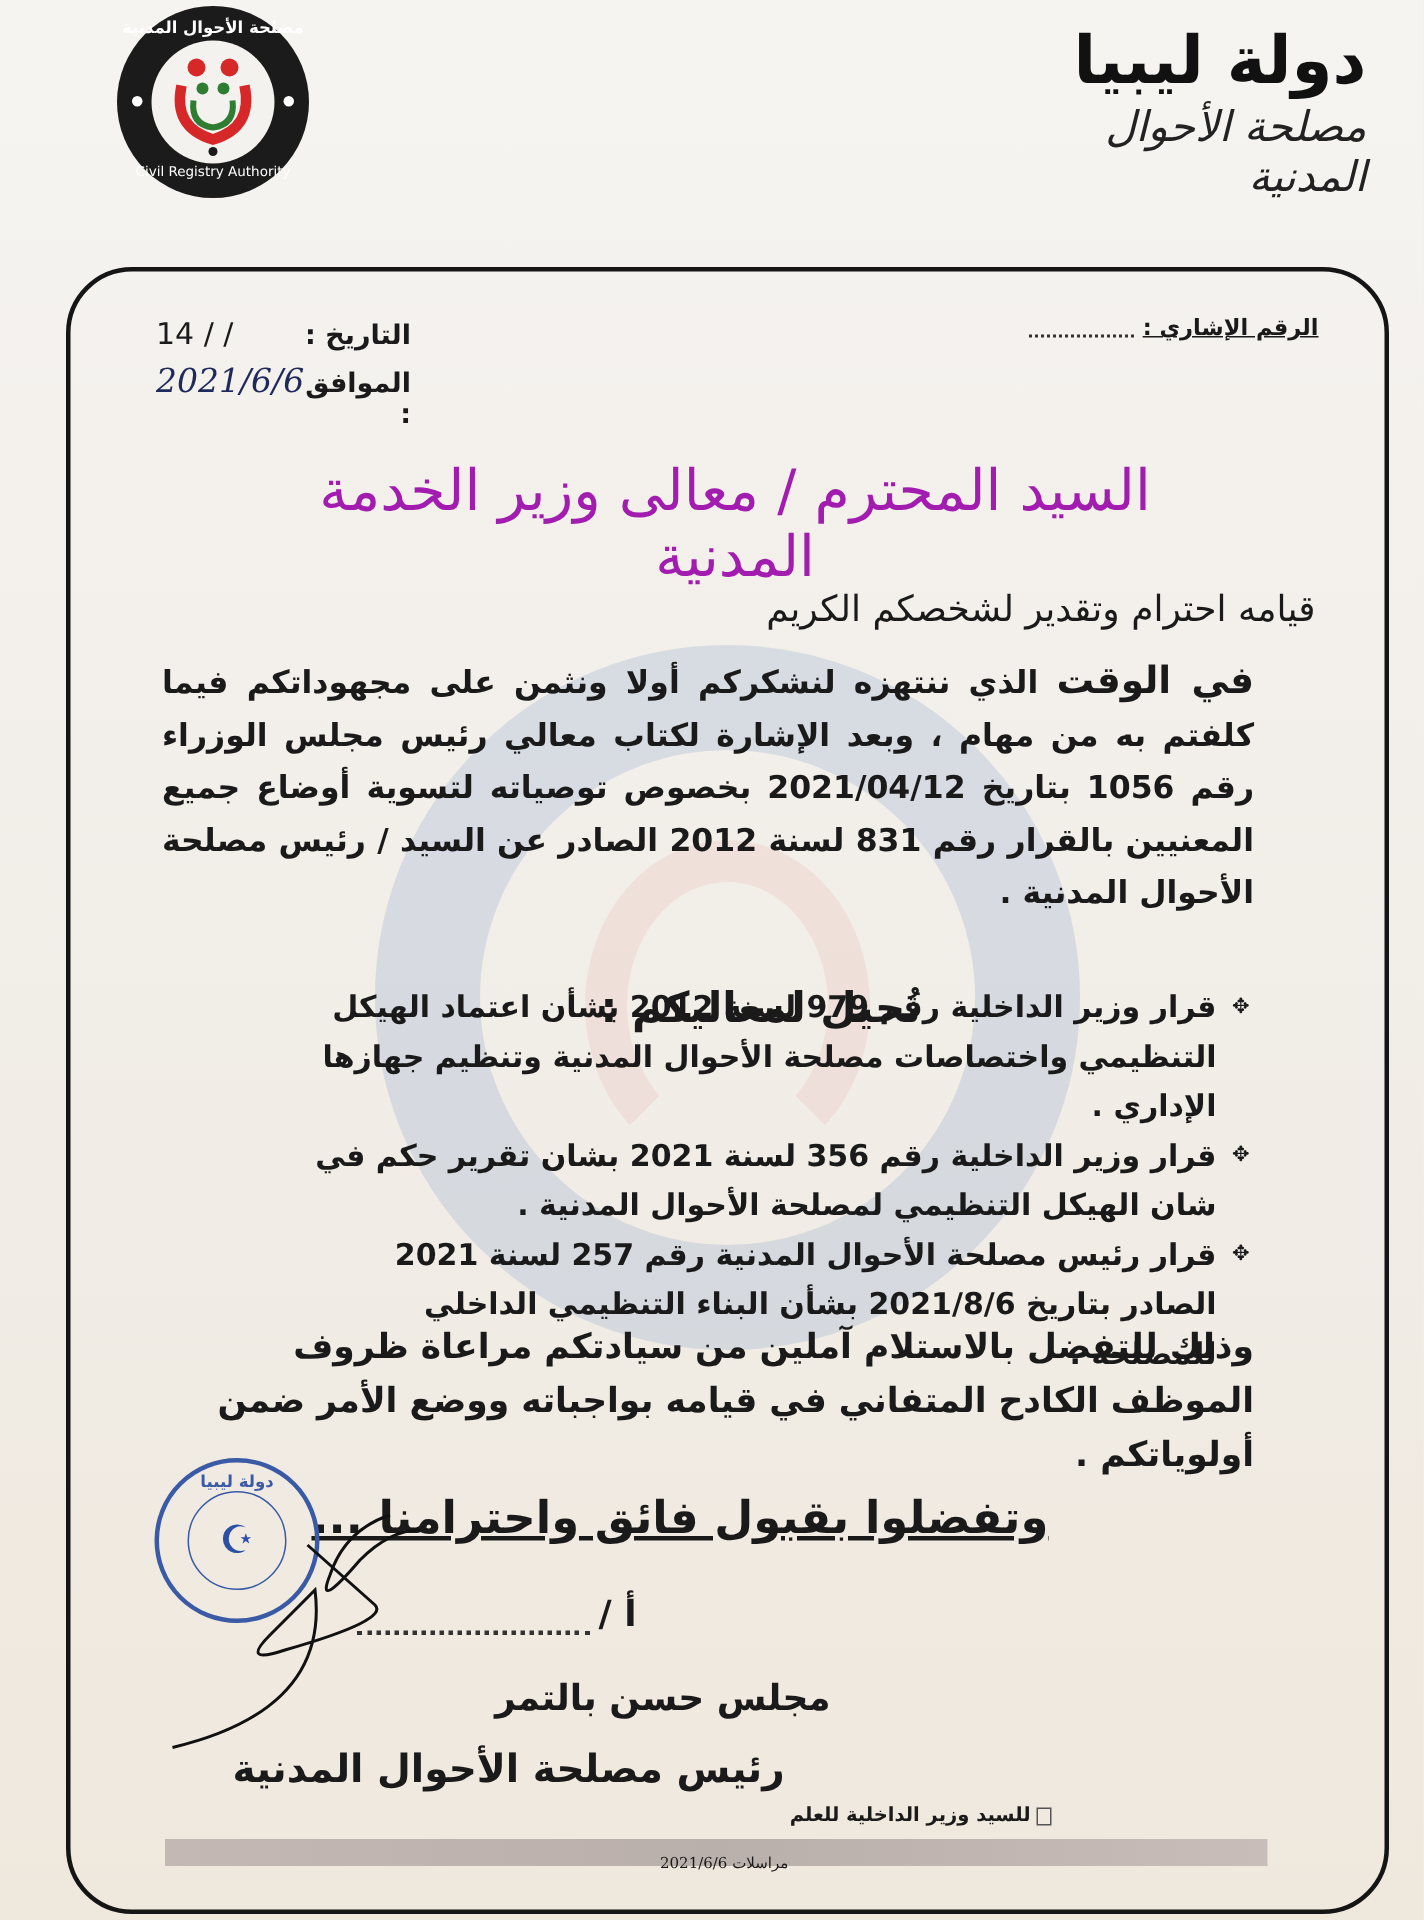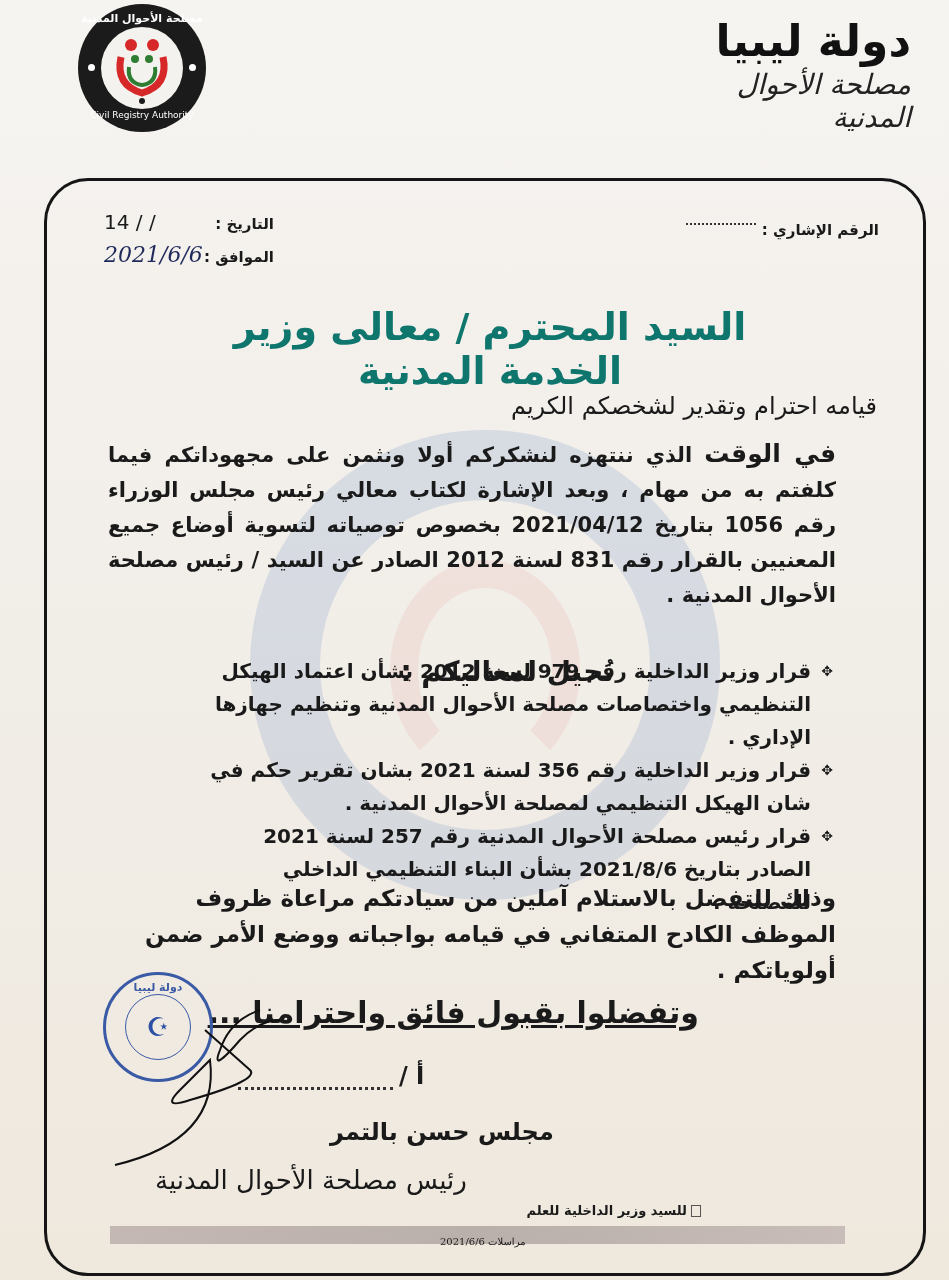--- a/index.html
+++ b/index.html
@@ -52,36 +52,36 @@
   .watermark-inner {
     position:absolute; left:390px; top:560px; width:190px; height:220px;
     border-radius:50%; border:28px solid rgba(230,120,120,0.12); border-bottom-color:transparent;
     box-sizing:border-box;
   }
 
   .date-block {
     position:absolute; left:104px; top:210px; width:170px; direction:rtl; font-size:16px;
   }
   .date-row { display:flex; justify-content:space-between; align-items:baseline; height:32px; }
-  .date-label { font-weight:bold; font-size:15px; }
+  .date-label { font-weight:bold; font-size:18px; }
   .date-val { font-size:20px; direction:ltr; }
   .hand { font-family:"DejaVu Serif", serif; font-style:italic; color:#1f2a5a; font-size:22px; }
 
   .ref-block {
     position:absolute; right:70px; top:205px; direction:rtl; display:flex; align-items:flex-start; gap:6px;
   }
-  .ref-label { font-weight:bold; font-size:15px; margin-top:16px; }
+  .ref-label { font-weight:bold; font-size:15px; margin-top:4px;text-decoration:underline; }
   .ref-dots { border-bottom:2px dotted #333; width:70px; height:18px; }
   .ref-vals { position:relative; width:110px; height:50px; }
   .ref-top { position:absolute; left:4px; top:-2px; font-size:26px; }
   .ref-bottom { position:absolute; left:60px; top:22px; font-size:24px; }
 
   .title {
     position:absolute; left:170px; top:305px; width:640px; text-align:center;
-    direction:rtl; font-size:38px; font-weight:bold; color:#0f766e;
+    direction:rtl; font-size:38px; font-weight:normal; color:#a21caf;
   }
   .greeting {
     position:absolute; right:72px; top:392px; direction:rtl; font-size:24px;
   }
   .body-text {
     position:absolute; left:108px; width:728px; direction:rtl; text-align:justify;
     font-size:21px; line-height:35px; font-weight:bold;
   }
   .p1 { top:436px; }
   .lead { font-size:25px; font-weight:bold; }
@@ -92,21 +92,21 @@
   .bullet { position:relative; padding-right:22px;margin-left:48px; }
   .bullet::before { content:"✥"; position:absolute; right:0; top:0; font-size:14px; }
   .bullet.indent { padding-left:70px; }
   .closing { position:absolute; left:96px; width:740px; top:880px; direction:rtl; font-size:23px; line-height:36px; font-weight:bold; }
   .regards { position:absolute; right:250px; top:995px; direction:rtl; font-size:30px; font-weight:bold;text-decoration:underline; }
   .addressee-line {
     position:absolute; left:238px; top:1062px; direction:rtl; font-size:24px; font-weight:bold; display:flex; gap:6px; align-items:flex-end;
   }
   .addressee-dots { border-bottom:3px dotted #333; width:155px; height:12px; }
   .signer-name { position:absolute; left:330px; top:1118px; direction:rtl; font-size:24px; font-weight:bold; }
-  .signer-title { position:absolute; left:155px; top:1165px; direction:rtl; font-size:26px; font-weight:normal; }
+  .signer-title { position:absolute; left:155px; top:1165px; direction:rtl; font-size:26px; font-weight:bold; }
 
   .stamp {
     position:absolute; left:103px; top:972px; width:110px; height:110px; border-radius:50%;
     border:3px solid #3a5aa6; box-sizing:border-box; display:flex; align-items:center; justify-content:center;
   }
   .stamp-inner { width:64px; height:64px; border-radius:50%; border:1.5px solid #3a5aa6; display:flex; align-items:center; justify-content:center; color:#2d50a5; font-size:26px; }
   .stamp-text { position:absolute; top:6px; width:100%; text-align:center; color:#3a5aa6; font-size:11px; font-weight:bold; direction:rtl; }
   .signature { position:absolute; left:110px; top:990px; width:200px; height:180px; }
 
   .cc { position:absolute; right:248px; top:1203px; direction:rtl; font-size:13px; font-weight:bold; display:flex; gap:4px; align-items:center; }

